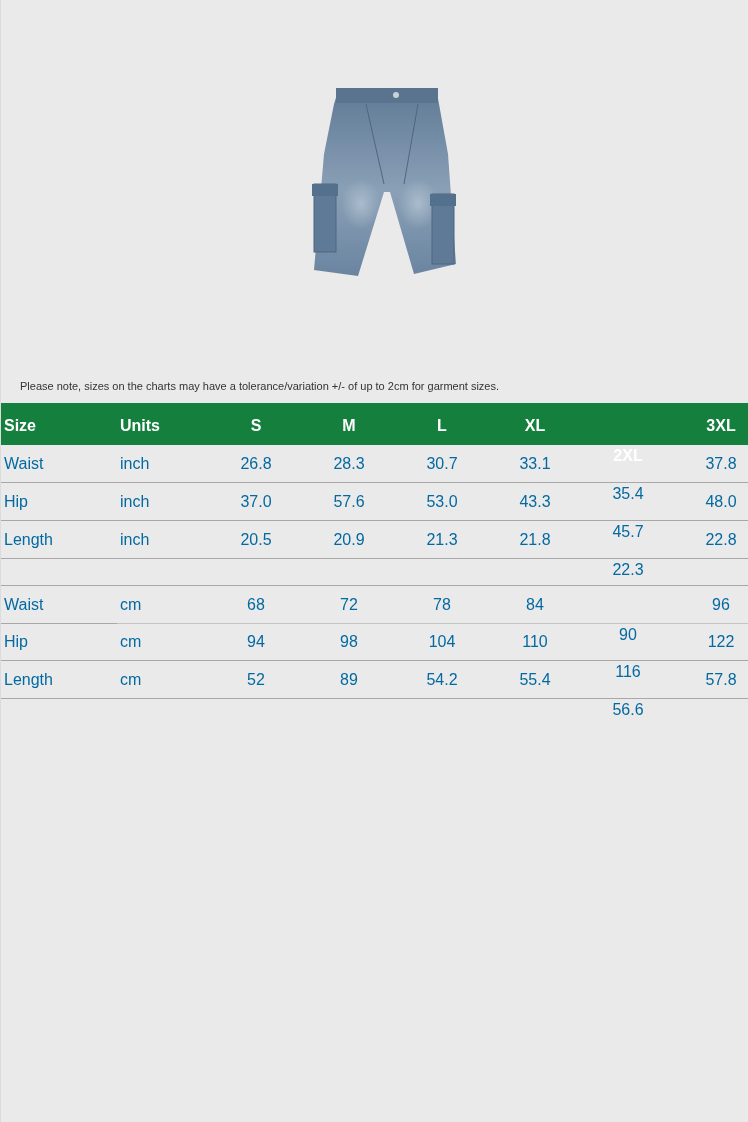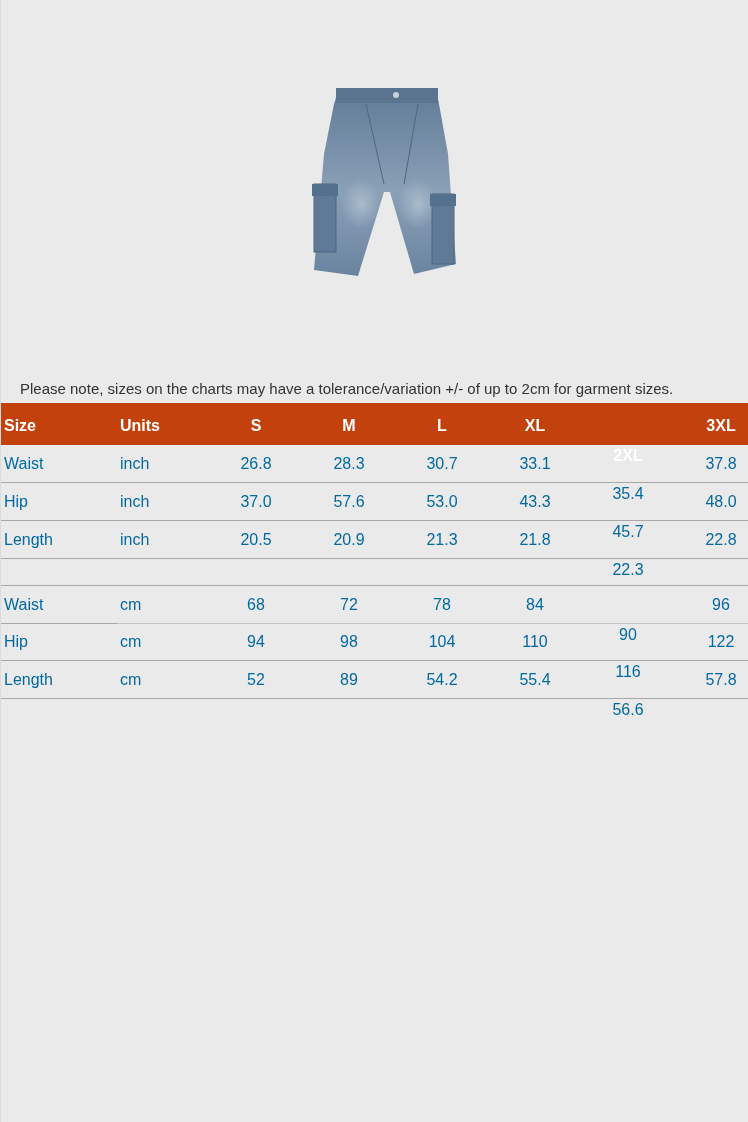--- a/index.html
+++ b/index.html
@@ -11,27 +11,27 @@
       overflow: hidden;
     }
     .left-edge {
       position: absolute; left: 0; top: 0; bottom: 0; width: 1px; background: #dcdcdc;
     }
     .product-image {
       position: absolute; left: 306px; top: 84px; width: 158px; height: 196px;
     }
     .note {
       position: absolute; left: 3px; top: 380px;
-      font-size: 15px; color: #333; white-space: nowrap; padding-left: 17px;
+      font-size: 11px; color: #333; white-space: nowrap; padding-left: 17px;
     }
     .table {
       position: absolute; left: 1px; top: 403px; width: 747px;
     }
     .hdr {
-      height: 42px; background: #c2410c; color: #fff; font-weight: bold;
+      height: 42px; background: #15803d; color: #fff; font-weight: bold;
       font-size: 16px; position: relative;
     }
     .row {
       height: 37px; position: relative; font-size: 16px; color: #0369a1;
       border-bottom: 1px solid #a8a8a8;
     }
     .row.cm { height: 37px; }
     .spacer { height: 26px; border-bottom: 1px solid #a8a8a8; }
     .cell { position: absolute; top: 0; height: 100%; display: flex; align-items: center; }
     .c0 { left: 3px; }

